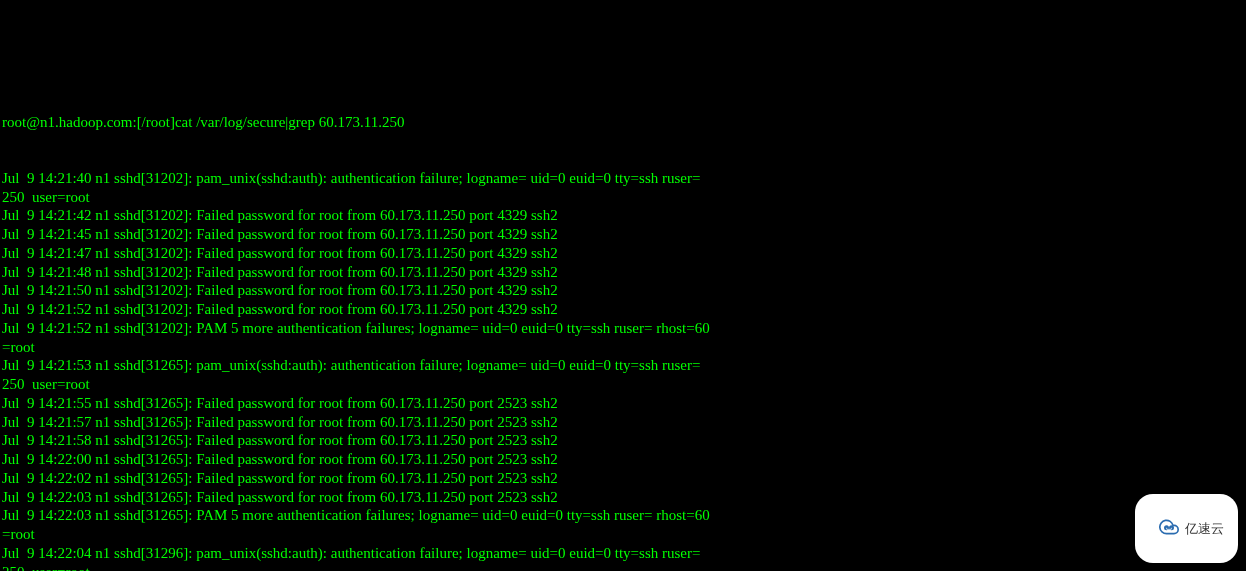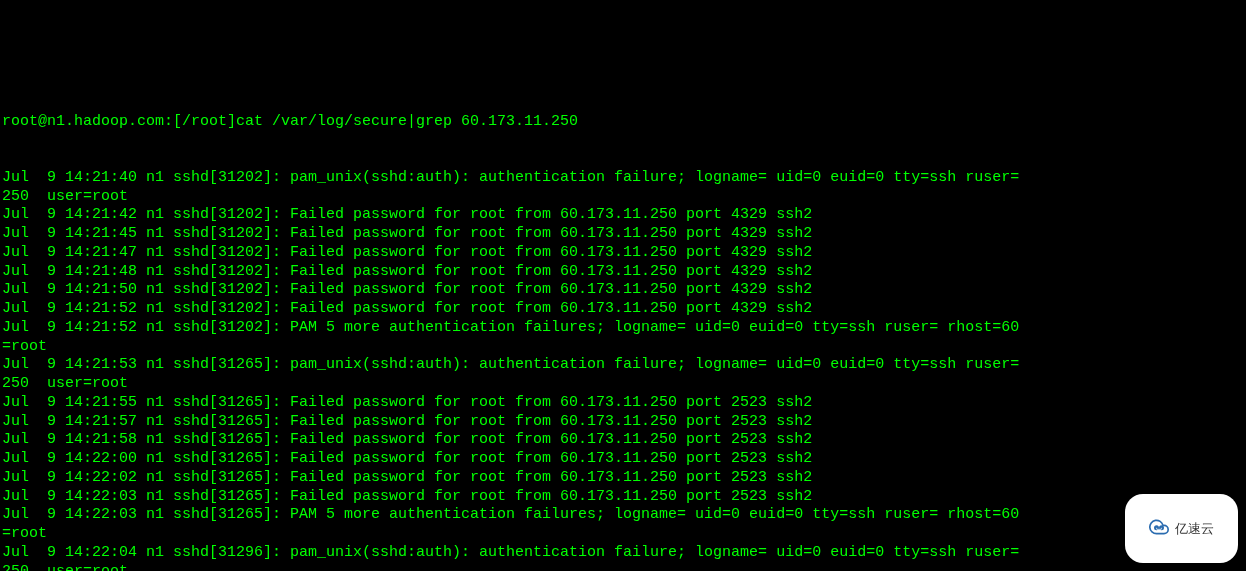--- a/index.html
+++ b/index.html
@@ -19,29 +19,30 @@
       position: relative;
       white-space: pre;
       padding: 0 2px;
     }
     .terminal {
       width: 100%;
       height: 100%;
     }
     .line {
       display: block;
+      font-family: Liberation Serif, serif;
     }
     .watermark {
       position: absolute;
       right: 8px;
       bottom: 8px;
       background: #ffffff;
       color: #333333;
       border-radius: 18px;
-      padding: 6px 24px 6px 10px;
+      padding: 6px 14px 6px 10px;
       display: flex;
       align-items: center;
       gap: 6px;
       font-family: sans-serif;
       font-size: 13px;
       box-shadow: 0 2px 6px rgba(0,0,0,0.4);
     }
     .watermark svg {
       width: 20px;
       height: 20px;

